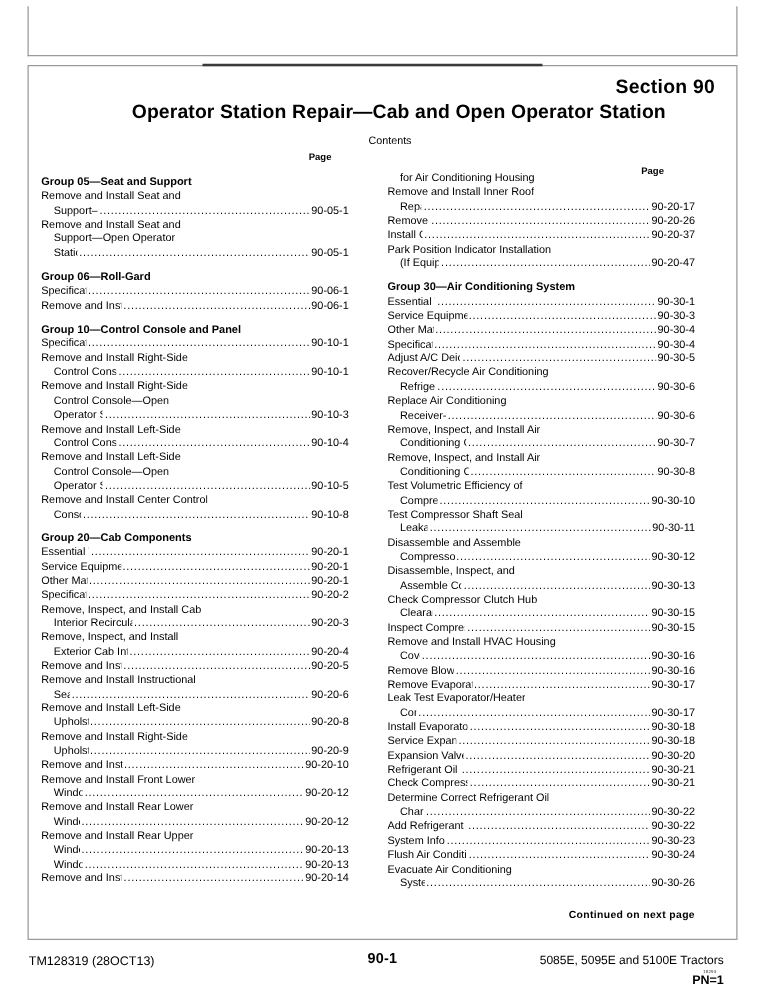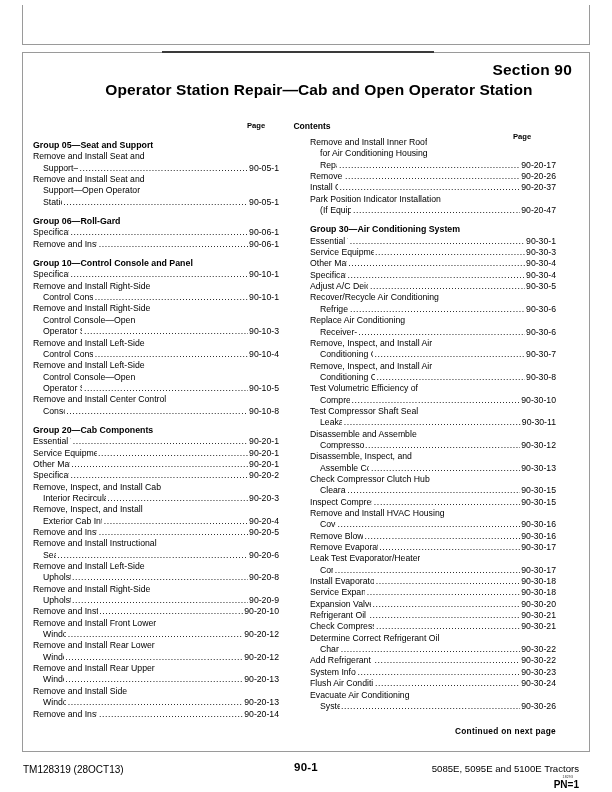--- a/index.html
+++ b/index.html
@@ -70,23 +70,23 @@
     font-size: 15.5px;
     font-weight: bold;
     text-align: center;
     letter-spacing: 0.1px;
     line-height: 1.3;
     margin-top: 1px;
     padding-left: 26px;
   }
   .hdr-contents {
     font-size: 8.6px;
-    font-weight: bold;
+    font-weight: normal;
     text-align: center;
-    margin-top: 20px;
+    margin-top: 6px;
     padding-left: 12px;
   }
 
   
   .page-label {
     position: absolute;
     font-size: 7.6px;
     font-weight: bold;
   }
   .page-label.left  { left: 247px; top: 121px; }
@@ -460,46 +460,42 @@
             <span class="txt">Remove and Install Rear Upper</span>
             <span class="spacer"></span>
           </div>
           <div class="ln cont">
             <span class="txt">Window</span>
             <span class="leader"></span>
             <span class="pg">90-20-13</span>
           </div>
         </div>
         <div class="entry">
-          <div class="ln nolead">
-            <span class="txt">Remove and Install  Side</span>
-            <span class="spacer"></span>
-          </div>
           <div class="ln cont">
             <span class="txt">Windows</span>
             <span class="leader"></span>
             <span class="pg">90-20-13</span>
           </div>
         </div>
         <div class="entry">
           <div class="ln">
             <span class="txt">Remove and Install Cab Doors</span>
             <span class="leader"></span>
             <span class="pg">90-20-14</span>
           </div>
         </div>
       </div>
     <div class="col right" id="col-right">
         <div class="entry">
-          <div class="ln nolead">
-            <span class="txt">Remove and Install Inner Roof</span>
-            <span class="spacer"></span>
-          </div>
           <div class="ln cont nolead">
             <span class="txt">for Air Conditioning Housing</span>
+            <span class="spacer"></span>
+          </div>
+          <div class="ln nolead">
+            <span class="txt">Remove and Install Inner Roof</span>
             <span class="spacer"></span>
           </div>
           <div class="ln cont">
             <span class="txt">Repair</span>
             <span class="leader"></span>
             <span class="pg">90-20-17</span>
           </div>
         </div>
         <div class="entry">
           <div class="ln">

